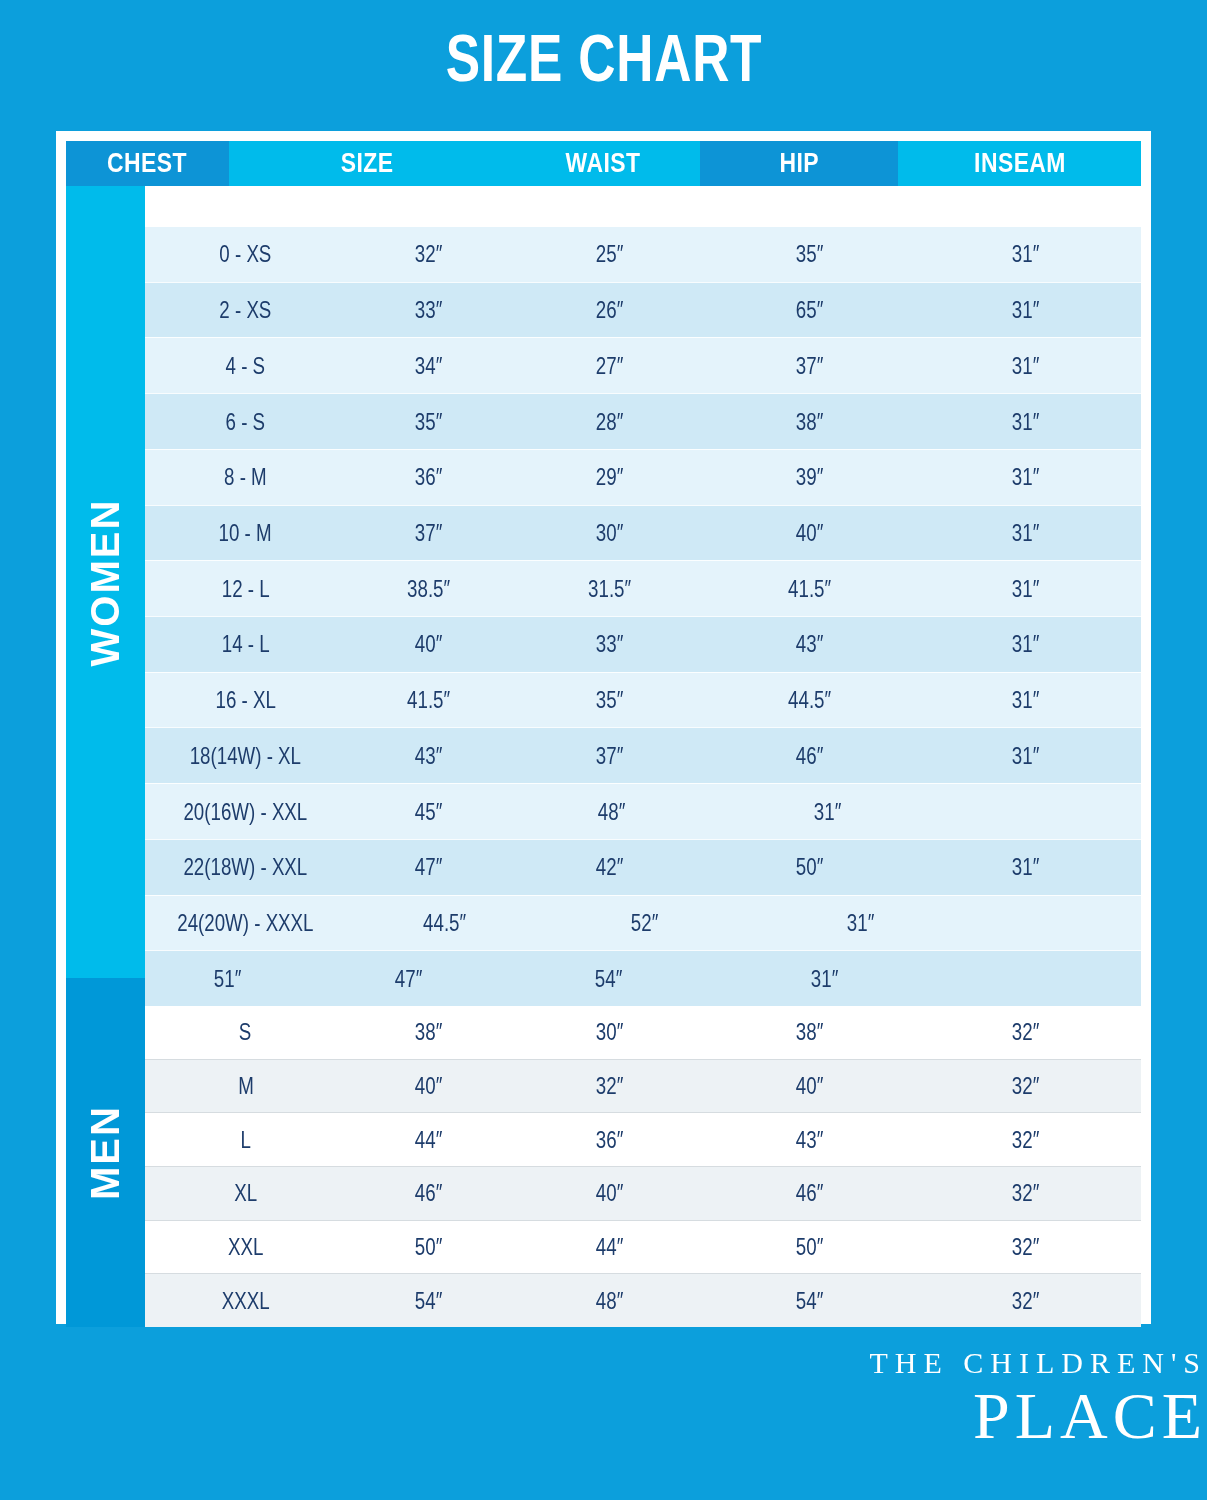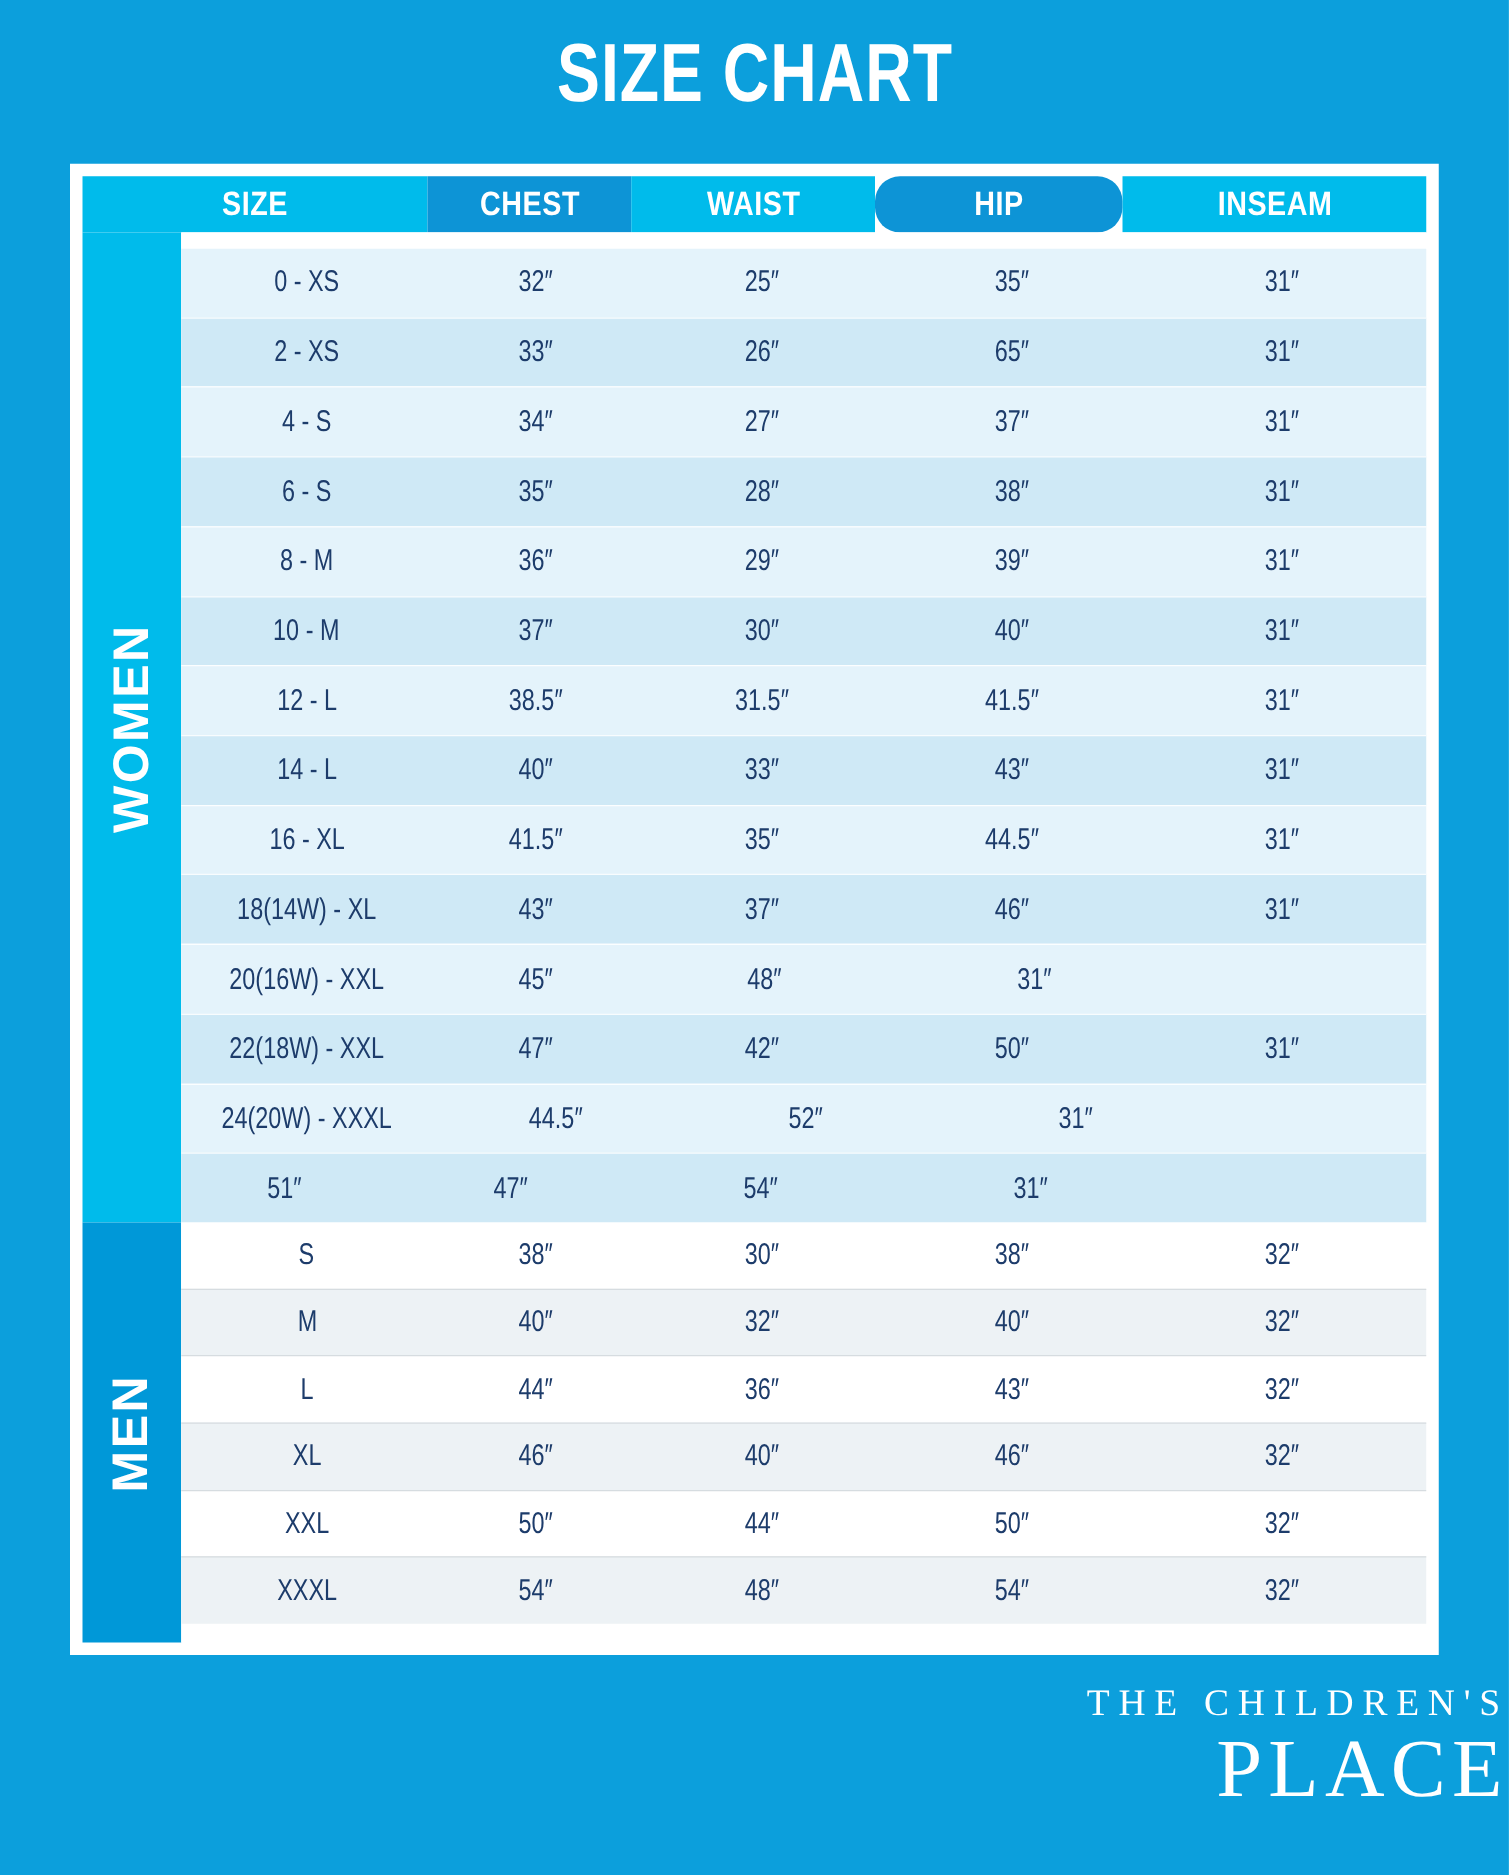--- a/index.html
+++ b/index.html
@@ -20,37 +20,37 @@
   
   .panel{position:absolute;left:56px;top:131px;width:1095px;height:1193px;
          background:var(--white);padding:10px;}
   .panel-inner{width:100%;height:100%;display:flex;flex-direction:column;background:var(--white);}
 
   
   .header-row{display:flex;height:45px;flex:0 0 45px;}
   .hcell{display:flex;align-items:center;justify-content:center;}
   .hcell.light{background:var(--cyan);}
   .hcell.dark{background:var(--header-dark);}
-  .h0{width:280px;} .h1{width:165px;} .h2{width:198px;} .h3{width:201px;border-radius:20px;} .h4{width:246px;}
+  .h0{width:280px;} .h1{width:165px;} .h2{width:198px;} .h3{width:201px;} .h4{width:246px;}
   .hlabel{display:inline-block;color:var(--white);font-weight:700;font-size:27px;
           transform:scaleX(0.85);transform-origin:center;letter-spacing:0.5px;}
 
   
   .body-wrap{display:flex;flex:1;}
   .side-band{width:79px;display:flex;flex-direction:column;}
   .band{display:flex;align-items:center;justify-content:center;overflow:hidden;}
   .women-band{height:792px;flex:0 0 792px;background:var(--cyan);}
   .men-band{flex:1;background:var(--men-band);}
   .band-label{display:inline-block;transform:rotate(-90deg);white-space:nowrap;
               color:var(--white);font-weight:700;font-size:40px;letter-spacing:2px;}
 
   .data-col{width:996px;display:flex;flex-direction:column;background:var(--white);}
   .gap{height:13px;flex:0 0 13px;background:var(--white);}
   .rows{display:flex;flex-direction:column;}
-  .rows.women{height:779px;flex:0 0 779px;}
+  .rows.women{height:779px;flex:0 0 779px;margin-top:28px;}
   .rows.men{height:321px;flex:0 0 321px;}
   .row{flex:1;display:flex;align-items:center;}
   .rows.women .row:nth-child(odd){background:var(--w-light);}
   .rows.women .row:nth-child(even){background:var(--w-dark);}
   .rows.women .row + .row{border-top:1px solid rgba(255,255,255,0.85);}
   .rows.men .row:nth-child(odd){background:var(--m-white);}
   .rows.men .row:nth-child(even){background:var(--m-light);}
   .rows.men .row + .row{border-top:1px solid #D6DCE0;}
   .cell{display:flex;align-items:center;justify-content:center;height:100%;}
   .c0{width:201px;} .c1{width:165px;} .c2{width:198px;align-items:center;} .c3{width:201px;} .c4{width:231px;}
@@ -69,25 +69,25 @@
 <div class="page">
 
   <div class="title-wrap">
     <span class="title">SIZE CHART</span>
   </div>
 
   <div class="panel">
     <div class="panel-inner">
 
       <div class="header-row">
+        <div class="hcell h1 dark">
+          <span class="hlabel">CHEST</span>
+        </div>
         <div class="hcell h0 light">
           <span class="hlabel">SIZE</span>
-        </div>
-        <div class="hcell h1 dark">
-          <span class="hlabel">CHEST</span>
         </div>
         <div class="hcell h2 light">
           <span class="hlabel">WAIST</span>
         </div>
         <div class="hcell h3 dark">
           <span class="hlabel">HIP</span>
         </div>
         <div class="hcell h4 light">
           <span class="hlabel">INSEAM</span>
         </div>

